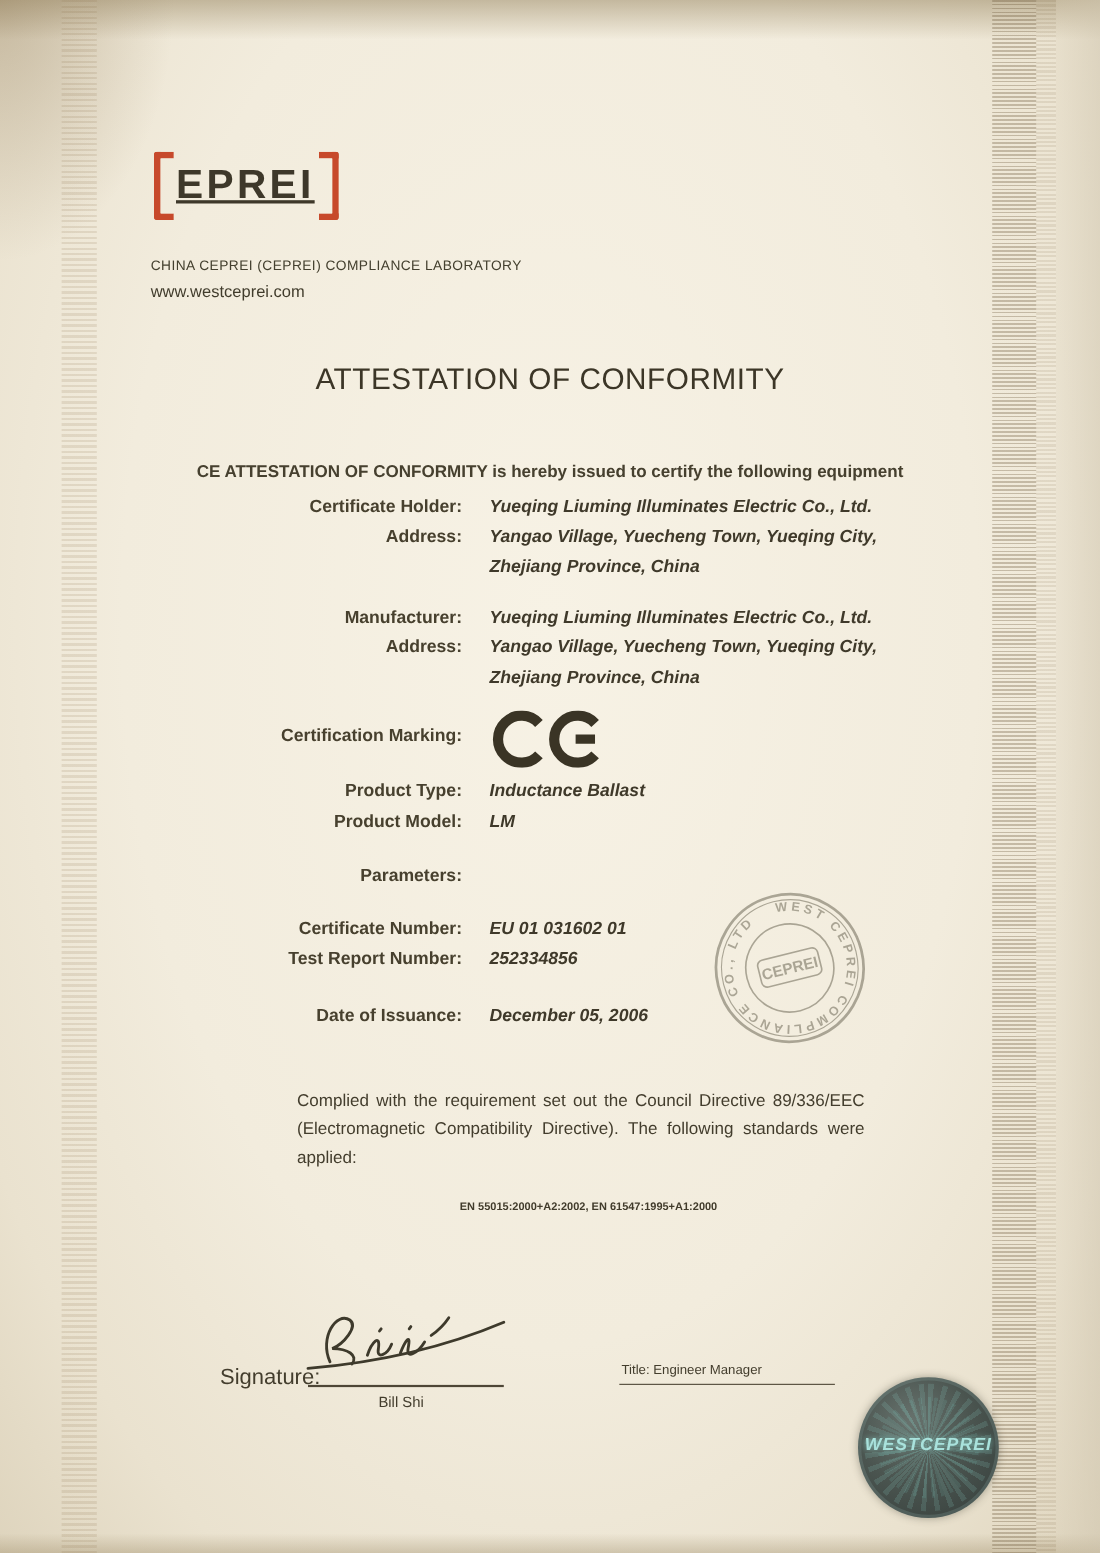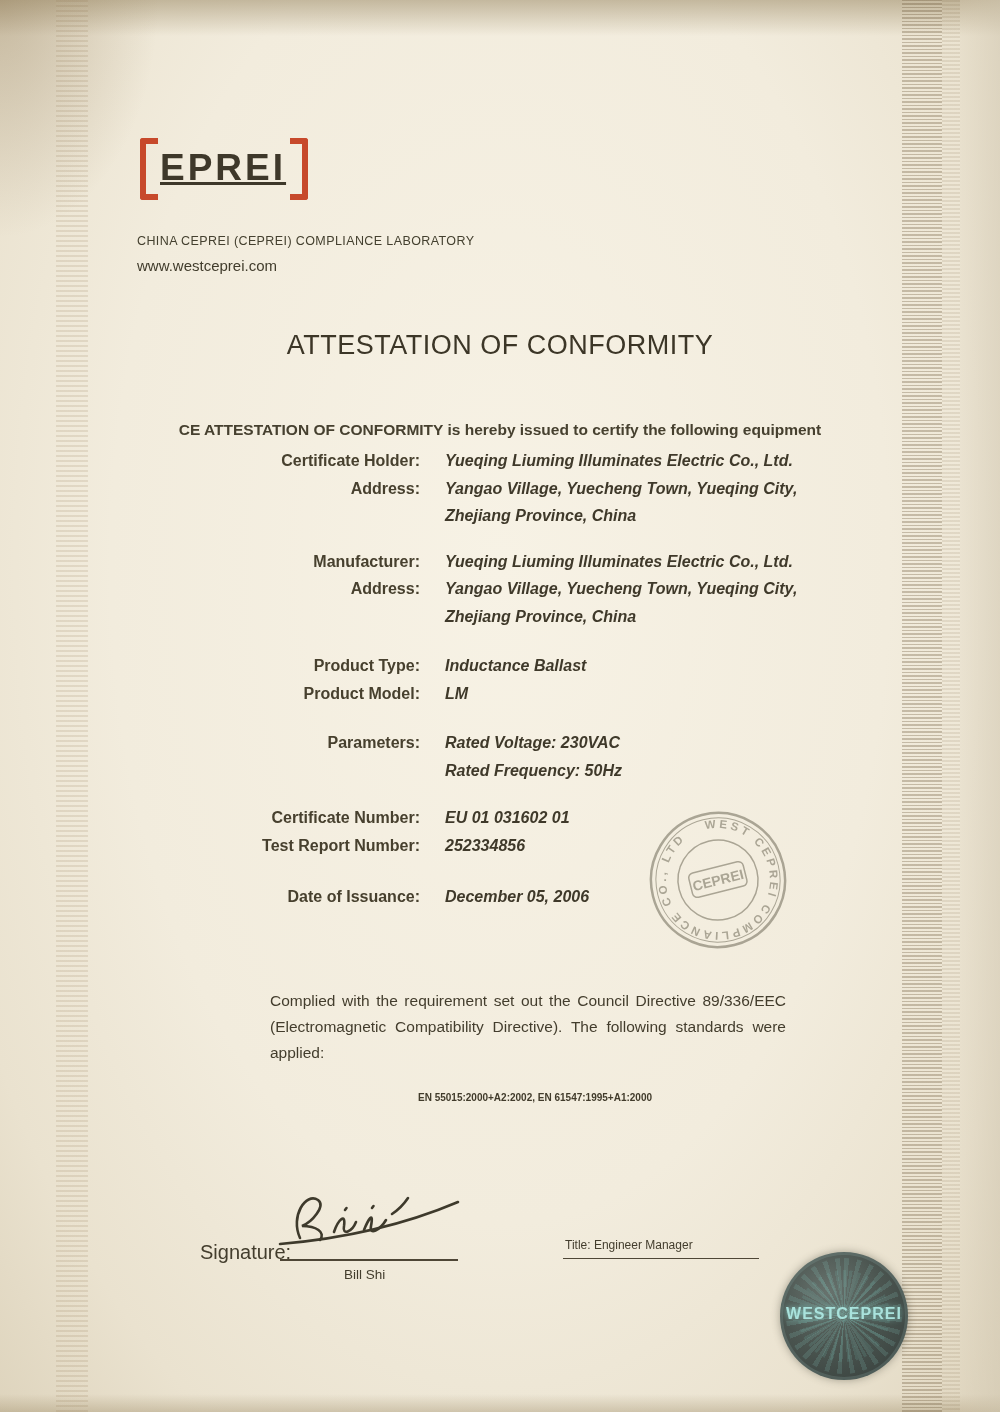--- a/index.html
+++ b/index.html
@@ -64,21 +64,21 @@
   .stamp { position:absolute; left:646px; top:808px; width:144px; height:144px;
     opacity:.55; transform:rotate(-14deg); }
 
   .holo { position:absolute; left:780px; top:1252px; width:128px; height:128px; border-radius:50%;
     background:radial-gradient(circle at 38% 32%, #68736e, #4b5550 45%, #343d3a 100%);
     box-shadow: inset 0 0 0 3px rgba(130,160,155,.25), 0 0 8px rgba(70,68,55,.45); }
   .holo-spokes { position:absolute; inset:6px; border-radius:50%;
     background:repeating-conic-gradient(rgba(140,210,200,.16) 0deg 5deg, transparent 5deg 13deg); }
   .holo-spokes2 { position:absolute; inset:18px; border-radius:50%;
     background:repeating-conic-gradient(from 7deg, rgba(120,200,190,.14) 0deg 4deg, transparent 4deg 11deg); }
-  .holo-text { position:absolute; width:100%; top:53px; text-align:center; 
+  .holo-text { position:absolute; width:100%; top:53px; text-align:center; font-style:italic;
     color:#a9e2dc; font-size:16px; font-weight:700; letter-spacing:1px;
     text-shadow:0 0 6px rgba(150,230,220,.8); }
 </style>
 </head>
 <body>
 
 <div class="page">
 
   <div class="top-shade"></div>
   <div class="bottom-shade"></div>
@@ -122,40 +122,48 @@
     <div class="row">
       <div class="label">Address:</div>
       <div class="value">
         <div>Yangao Village, Yuecheng Town, Yueqing City,</div>
         <div>Zhejiang Province, China</div>
       </div>
     </div>
 
     <div class="sp14"></div>
 
+    <div class="row ce-row">
+      <div class="label" style="line-height:52px;">Certification Marking:</div>
+      <div class="value">
+        <svg class="ce-mark" width="112" height="52" viewBox="0 0 112 56">
+          <g fill="none" stroke="#3a3425" stroke-width="10">
+            <path d="M 44.1 12.6 A 23 23 0 1 0 44.1 43.4"></path>
+            <path d="M 99.1 12.6 A 23 23 0 1 0 99.1 43.4"></path>
+            <path d="M 80 28 H 99" stroke-width="9"></path>
+          </g>
+        </svg>
+      </div>
+    </div>
 
     <div class="sp8"></div>
 
     <div class="row">
       <div class="label">Product Type:</div>
       <div class="value">Inductance Ballast</div>
     </div>
     <div class="row">
       <div class="label">Product Model:</div>
       <div class="value">LM</div>
     </div>
 
     <div class="sp22"></div>
 
     <div class="row">
       <div class="label">Parameters:</div>
-      <div class="value">
-        <div>Rated Voltage: 230VAC</div>
-        <div>Rated Frequency: 50Hz</div>
-      </div>
     </div>
 
     <div class="sp20"></div>
 
     <div class="row">
       <div class="label">Certificate Number:</div>
       <div class="value">EU 01 031602 01</div>
     </div>
     <div class="row">
       <div class="label">Test Report Number:</div>

